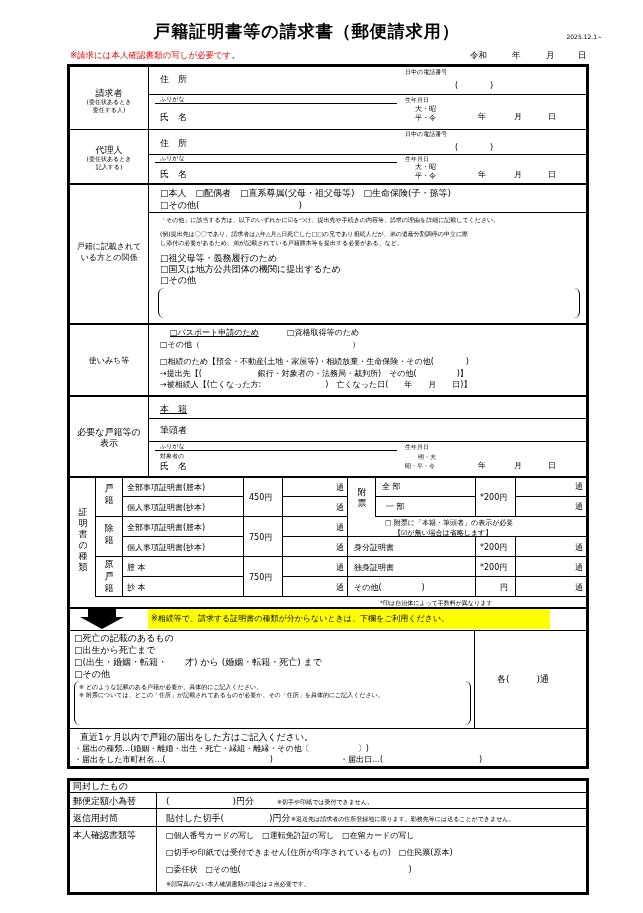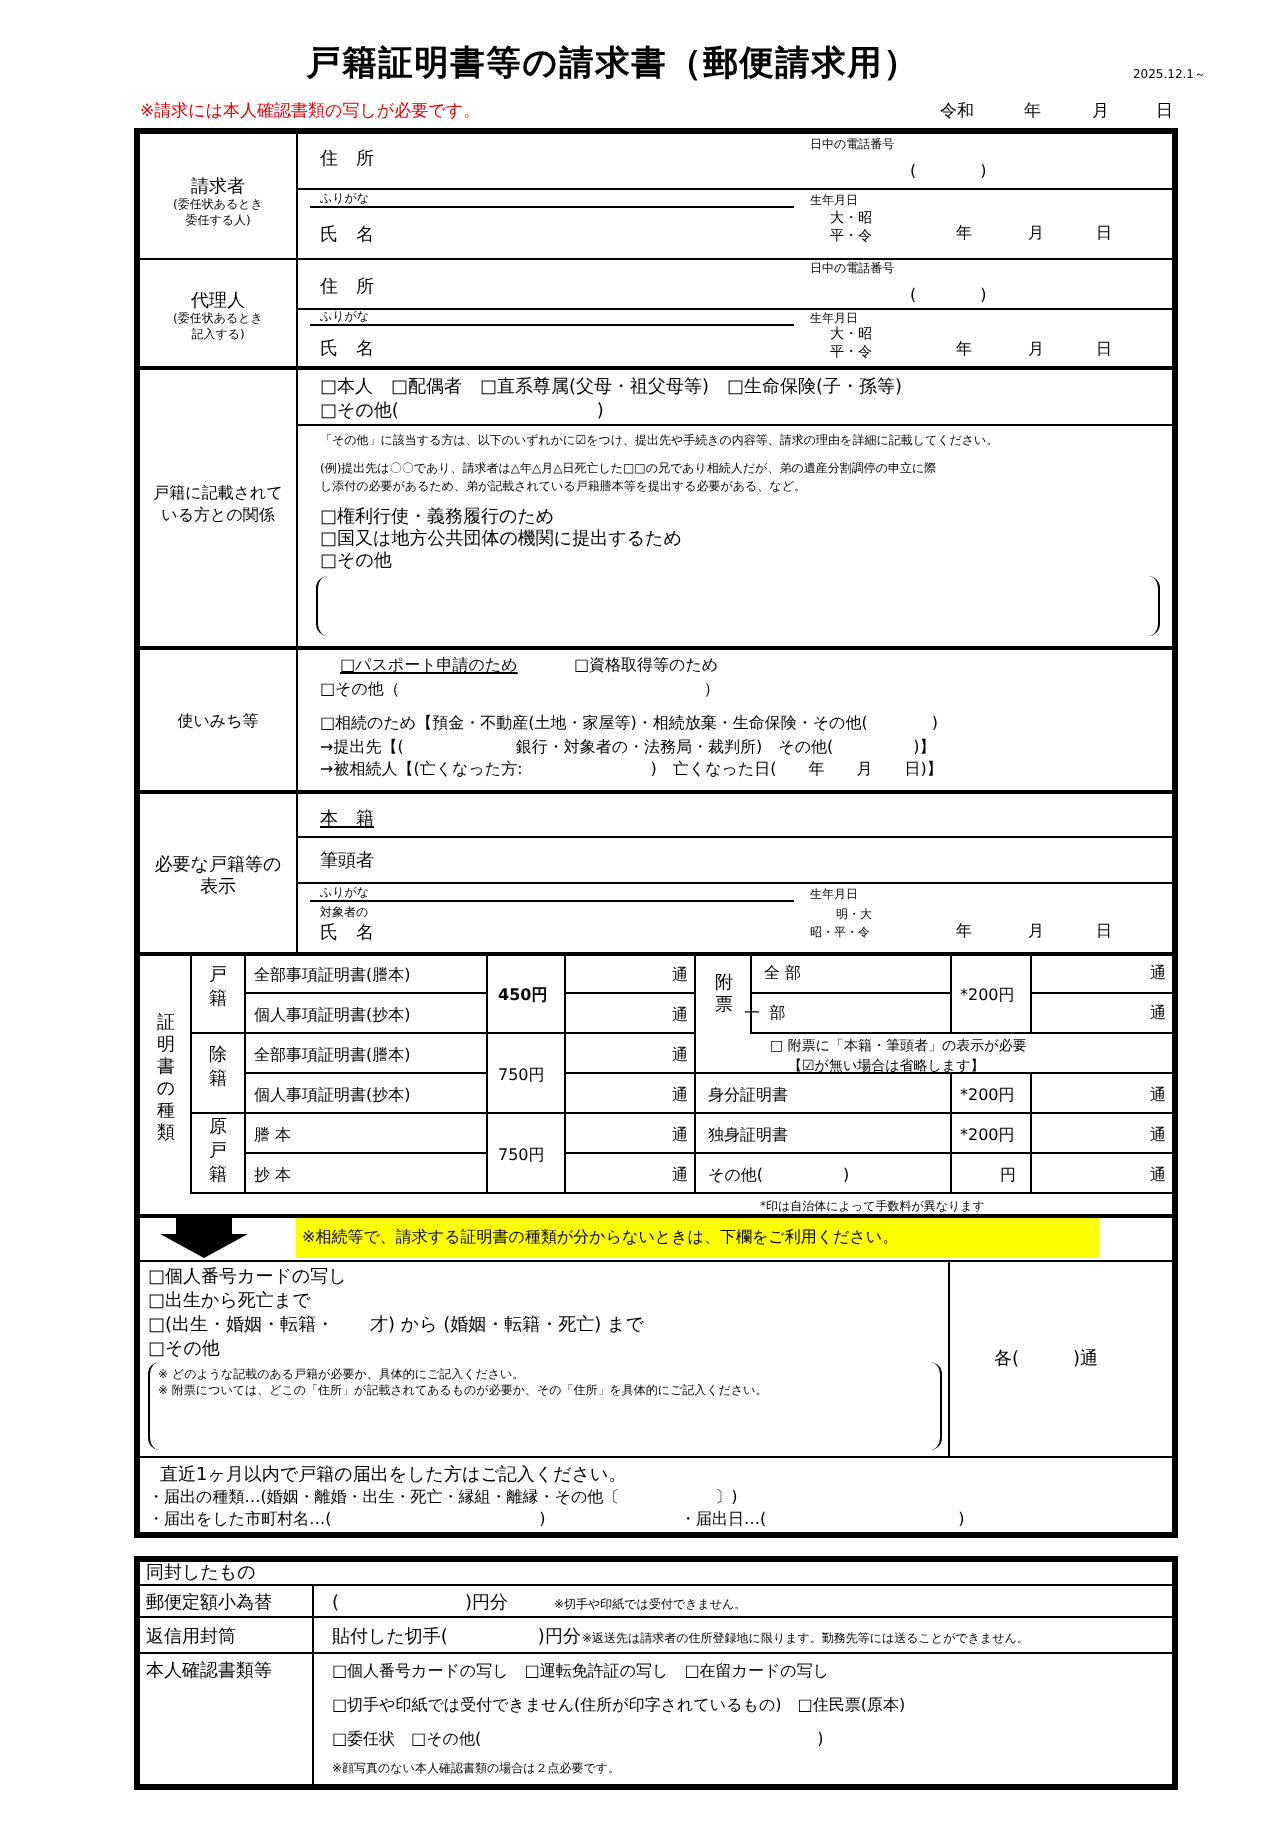--- a/index.html
+++ b/index.html
@@ -96,21 +96,21 @@
   <div class="t s8 center" style="left:70px; top:241px; width:78px;">戸籍に記載されて</div>
   <div class="t s8 center" style="left:70px; top:252px; width:78px;">いる方との関係</div>
 
   <div class="t s9" style="left:160px; top:187px;">□本人　□配偶者　□直系尊属(父母・祖父母等)　□生命保険(子・孫等)</div>
   <div class="t s9" style="left:160px; top:199px;">□その他(　　　　　　　　　　　)</div>
   <div class="hline" style="left:149px; top:212px; width:437px;"></div>
 
   <div class="t s6" style="left:160px; top:216px;">「その他」に該当する方は、以下のいずれかに☑をつけ、提出先や手続きの内容等、請求の理由を詳細に記載してください。</div>
   <div class="t s6" style="left:160px; top:230px;">(例)提出先は〇〇であり、請求者は△年△月△日死亡した□□の兄であり相続人だが、弟の遺産分割調停の申立に際</div>
   <div class="t s6" style="left:160px; top:239px;">し添付の必要があるため、弟が記載されている戸籍謄本等を提出する必要がある、など。</div>
-  <div class="t s9" style="left:160px; top:252px;">□権利行使・義務履行のため</div>
+  <div class="t s9" style="left:160px; top:252px;">□祖父母等・義務履行のため</div>
   <div class="t s9" style="left:160px; top:263px;">□国又は地方公共団体の機関に提出するため</div>
   <div class="t s9" style="left:160px; top:274px;">□その他</div>
   <div class="paren-box" style="left:158px; top:288px; width:422px; height:30px;"></div>
 </div>
 
 <div class="hline hl2" style="left:69px; top:323px; width:518px;"></div>
 
 <div>
   <div class="t s8 center" style="left:70px; top:355px; width:78px;">使いみち等</div>
   <div class="t s8" style="left:170px; top:327px;text-decoration:underline;">□パスポート申請のため</div>
@@ -187,21 +187,21 @@
     <div>籍</div>
   </div>
 
   <div class="t s8" style="left:127px; top:482px;">全部事項証明書(謄本)</div>
   <div class="t s8" style="left:127px; top:502px;">個人事項証明書(抄本)</div>
   <div class="t s8" style="left:127px; top:522px;">全部事項証明書(謄本)</div>
   <div class="t s8" style="left:127px; top:542px;">個人事項証明書(抄本)</div>
   <div class="t s8" style="left:127px; top:562px;">謄 本</div>
   <div class="t s8" style="left:127px; top:582px;">抄 本</div>
 
-  <div class="t s8" style="left:249px; top:492px;font-weight:bold;">450円</div>
+  <div class="t s8" style="left:249px; top:492px;">450円</div>
   <div class="t s8" style="left:249px; top:532px;">750円</div>
   <div class="t s8" style="left:249px; top:572px;">750円</div>
 
   <div class="abs" style="left:283px; top:478px; width:64px; height:18px;">
       <span class="t s8" style="right:3px; top:4px;">通</span>
     </div>
   <div class="abs" style="left:283px; top:497px; width:64px; height:19px;">
       <span class="t s8" style="right:3px; top:5px;">通</span>
     </div>
   <div class="abs" style="left:283px; top:517px; width:64px; height:19px;">
@@ -221,21 +221,21 @@
   <div class="vline" style="left:475px; top:477px; height:39px;"></div>
   <div class="vline" style="left:515px; top:477px; height:39px;"></div>
   <div class="hline" style="left:375px; top:496px; width:100px;"></div>
   <div class="hline" style="left:515px; top:496px; width:71px;"></div>
   <div class="hline" style="left:375px; top:516px; width:211px;"></div>
   <div class="abs s9 center" style="left:352px; top:487px; width:20px; line-height:11px;">
     <div>附</div>
     <div>票</div>
   </div>
   <div class="t s8" style="left:382px; top:481px;">全 部</div>
-  <div class="t s8" style="left:372px; top:501px;font-family:Liberation Mono, monospace;">一 部</div>
+  <div class="t s8" style="left:386px; top:501px;">一 部</div>
   <div class="t s8" style="left:480px; top:492px;">*200円</div>
   <div class="abs" style="left:516px; top:478px; width:70px; height:18px;">
       <span class="t s8" style="right:3px; top:3px;">通</span>
     </div>
   <div class="abs" style="left:516px; top:497px; width:70px; height:19px;">
       <span class="t s8" style="right:3px; top:4px;">通</span>
     </div>
   <div class="t s7 bold" style="left:385px; top:518px;">□ 附票に「本籍・筆頭者」の表示が必要</div>
   <div class="t s7 bold" style="left:394px; top:528px;">【☑が無い場合は省略します】</div>
 
@@ -265,21 +265,21 @@
 
 <div>
   <div class="abs" style="left:88px; top:609px; width:28px; height:8px; background:#000;"></div>
   <div class="arrow" style="left:80px; top:617px; border-left:22px solid transparent; border-right:22px solid transparent; border-top:12px solid #000;"></div>
   <div class="abs highlight" style="left:148px; top:609px; width:402px; height:20px;">
     <span class="t s8" style="left:3px; top:4px;">※相続等で、請求する証明書の種類が分からないときは、下欄をご利用ください。</span>
   </div>
   <div class="hline" style="left:69px; top:630px; width:518px;"></div>
   <div class="vline" style="left:474px; top:630px; height:98px;"></div>
 
-  <div class="t s9" style="left:74px; top:632px;">□個人番号カードの写し</div>
+  <div class="t s9" style="left:74px; top:632px;">□死亡の記載のあるもの</div>
   <div class="t s9" style="left:74px; top:644px;">□出生から死亡まで</div>
   <div class="t s9" style="left:74px; top:656px;">□(出生・婚姻・転籍・　　才) から (婚姻・転籍・死亡) まで</div>
   <div class="t s9" style="left:74px; top:668px;">□その他</div>
   <div class="paren-box" style="left:74px; top:681px; width:397px; height:44px;">
     <div class="t s6" style="left:4px; top:2px;">※ どのような記載のある戸籍が必要か、具体的にご記入ください。</div>
     <div class="t s6" style="left:4px; top:10px;">※ 附票については、どこの「住所」が記載されてあるものが必要か、その「住所」を具体的にご記入ください。</div>
   </div>
   <div class="t s9" style="left:497px; top:673px;">各(　　　)通</div>
 </div>
 

